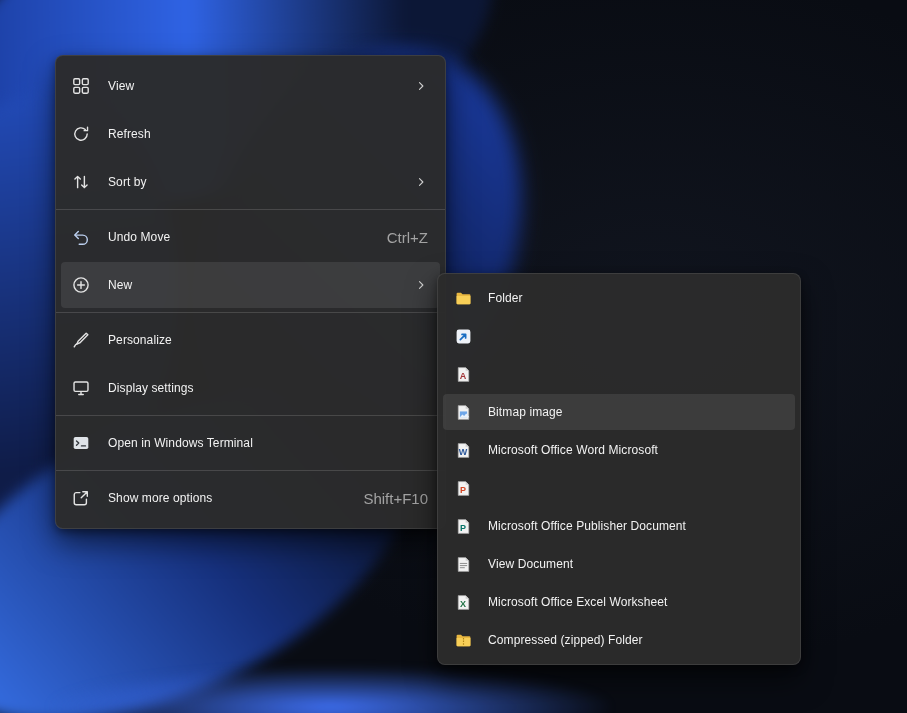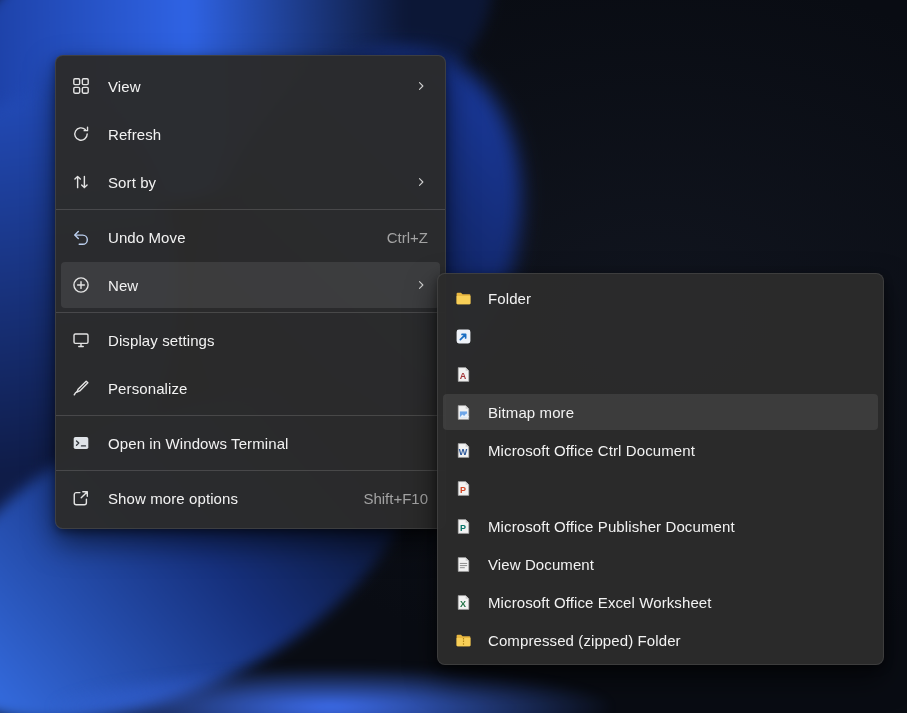--- a/index.html
+++ b/index.html
@@ -44,29 +44,29 @@
   }
   .menu-separator{height:1px;margin:4px 0;background:rgba(255,255,255,0.14);}
   .menu-item{
     display:flex;align-items:center;
     margin:2px 5px;border-radius:4px;
     cursor:default;
   }
   .menu-item.highlighted{background:rgba(255,255,255,0.085);}
   .mi-icon{width:18px;height:18px;flex:0 0 18px;display:flex;align-items:center;justify-content:center;}
   .mi-icon svg{width:100%;height:100%;display:block;}
-  .mi-label{flex:1;font-size:15px;letter-spacing:.1px;color:#f2f2f2;white-space:nowrap;overflow:hidden;}
+  .mi-label{flex:1;font-size:12px;letter-spacing:.1px;color:#f2f2f2;white-space:nowrap;overflow:hidden;}
   .mi-shortcut{font-size:15px;color:#a3a3a3;margin-left:12px;white-space:nowrap;}
   .mi-chevron{width:14px;height:14px;flex:0 0 14px;display:flex;align-items:center;justify-content:center;}
   .mi-chevron svg{width:12px;height:12px;}
   
   #context-menu{left:55px;top:55px;width:391px;padding:5px 0;}
   #context-menu .menu-item{height:46px;gap:18px;padding:0 12px 0 11px;}
   
-  #new-submenu{left:437px;top:273px;width:447px;padding:4px 0;}
+  #new-submenu{left:437px;top:273px;width:364px;padding:4px 0;}
   #new-submenu .menu-item{height:36px;gap:16px;padding:0 12px 0 12px;}
   #new-submenu .mi-icon{width:17px;height:17px;flex-basis:17px;}
 </style>
 </head>
 <body>
 
 <div class="wallpaper">
   <div class="petal petal1"></div>
   <div class="petal petal2"></div>
   <div class="petal petal5"></div>
@@ -145,37 +145,37 @@
           <path d="M6 3.5L10.5 8 6 12.5"></path>
         </svg>
     </span>
   </div>
 
   <div class="menu-separator"></div>
 
   <div class="menu-item">
     <span class="mi-icon">
       <svg viewBox="0 0 16 16" fill="none" stroke="#e3e3e3" stroke-width="1.25" stroke-linecap="round" stroke-linejoin="round">
+          <path d="M12.6 1.9l1.5 1.5-7.2 7.2-2.6 1.1 1.1-2.6z"></path>
+          <path d="M4.6 11.3c-1.1.4-1.9 1.3-2.6 2.8"></path>
+        </svg>
+    </span>
+    <span class="mi-label">Personalize</span>
+  </div>
+
+  <div class="menu-item">
+    <span class="mi-icon">
+      <svg viewBox="0 0 16 16" fill="none" stroke="#e3e3e3" stroke-width="1.25" stroke-linecap="round" stroke-linejoin="round">
           <rect x="1.8" y="2.6" width="12.4" height="8.4" rx="1.2"></rect>
           <path d="M6 13.8h4M8 11.2v2.6"></path>
         </svg>
     </span>
     <span class="mi-label">Display settings</span>
   </div>
 
-  <div class="menu-item">
-    <span class="mi-icon">
-      <svg viewBox="0 0 16 16" fill="none" stroke="#e3e3e3" stroke-width="1.25" stroke-linecap="round" stroke-linejoin="round">
-          <path d="M12.6 1.9l1.5 1.5-7.2 7.2-2.6 1.1 1.1-2.6z"></path>
-          <path d="M4.6 11.3c-1.1.4-1.9 1.3-2.6 2.8"></path>
-        </svg>
-    </span>
-    <span class="mi-label">Personalize</span>
-  </div>
-
   <div class="menu-separator"></div>
 
   <div class="menu-item">
     <span class="mi-icon">
       <svg viewBox="0 0 16 16">
           <rect x="1.5" y="2.6" width="13" height="10.8" rx="1.6" fill="#dfe3e8"></rect>
           <path d="M4 6.2l2 1.9-2 1.9M8.4 10.6h3.6" stroke="#33373d" stroke-width="1.2" fill="none" stroke-linecap="round" stroke-linejoin="round"></path>
         </svg>
     </span>
     <span class="mi-label">Open in Windows Terminal</span>
@@ -229,32 +229,32 @@
 
   <div class="menu-item highlighted">
     <span class="mi-icon">
       <svg viewBox="0 0 16 16">
           <path d="M3 1.5h7l3 3v10H3z" fill="#f2f2f2" stroke="#9a9a9a" stroke-width="0.6"></path>
           <path d="M10 1.5v3h3z" fill="#cfcfcf"></path>
           <rect x="4.6" y="7" width="6.8" height="5.4" fill="#6ea6e8"></rect>
           <path d="M4.6 12.4l2.4-2.6 1.6 1.5 2-2.3 2.8 3.4z" fill="#e9f1fb"></path>
         </svg>
     </span>
-    <span class="mi-label">Bitmap more</span>
+    <span class="mi-label">Bitmap image</span>
   </div>
 
   <div class="menu-item">
     <span class="mi-icon">
       <svg viewBox="0 0 16 16">
           <path d="M3 1.5h7l3 3v10H3z" fill="#f2f2f2" stroke="#9a9a9a" stroke-width="0.6"></path>
           <path d="M10 1.5v3h3z" fill="#cfcfcf"></path>
           <text x="3.6" y="12.4" font-size="8.5" font-weight="bold" fill="#2b579a" font-family="Liberation Sans, sans-serif">W</text>
         </svg>
     </span>
-    <span class="mi-label">Microsoft Office Ctrl Document</span>
+    <span class="mi-label">Microsoft Office Word Microsoft</span>
   </div>
 
   <div class="menu-item">
     <span class="mi-icon">
       <svg viewBox="0 0 16 16">
           <path d="M3 1.5h7l3 3v10H3z" fill="#f2f2f2" stroke="#9a9a9a" stroke-width="0.6"></path>
           <path d="M10 1.5v3h3z" fill="#cfcfcf"></path>
           <text x="4.6" y="12.4" font-size="8.5" font-weight="bold" fill="#d24726" font-family="Liberation Sans, sans-serif">P</text>
         </svg>
     </span>

